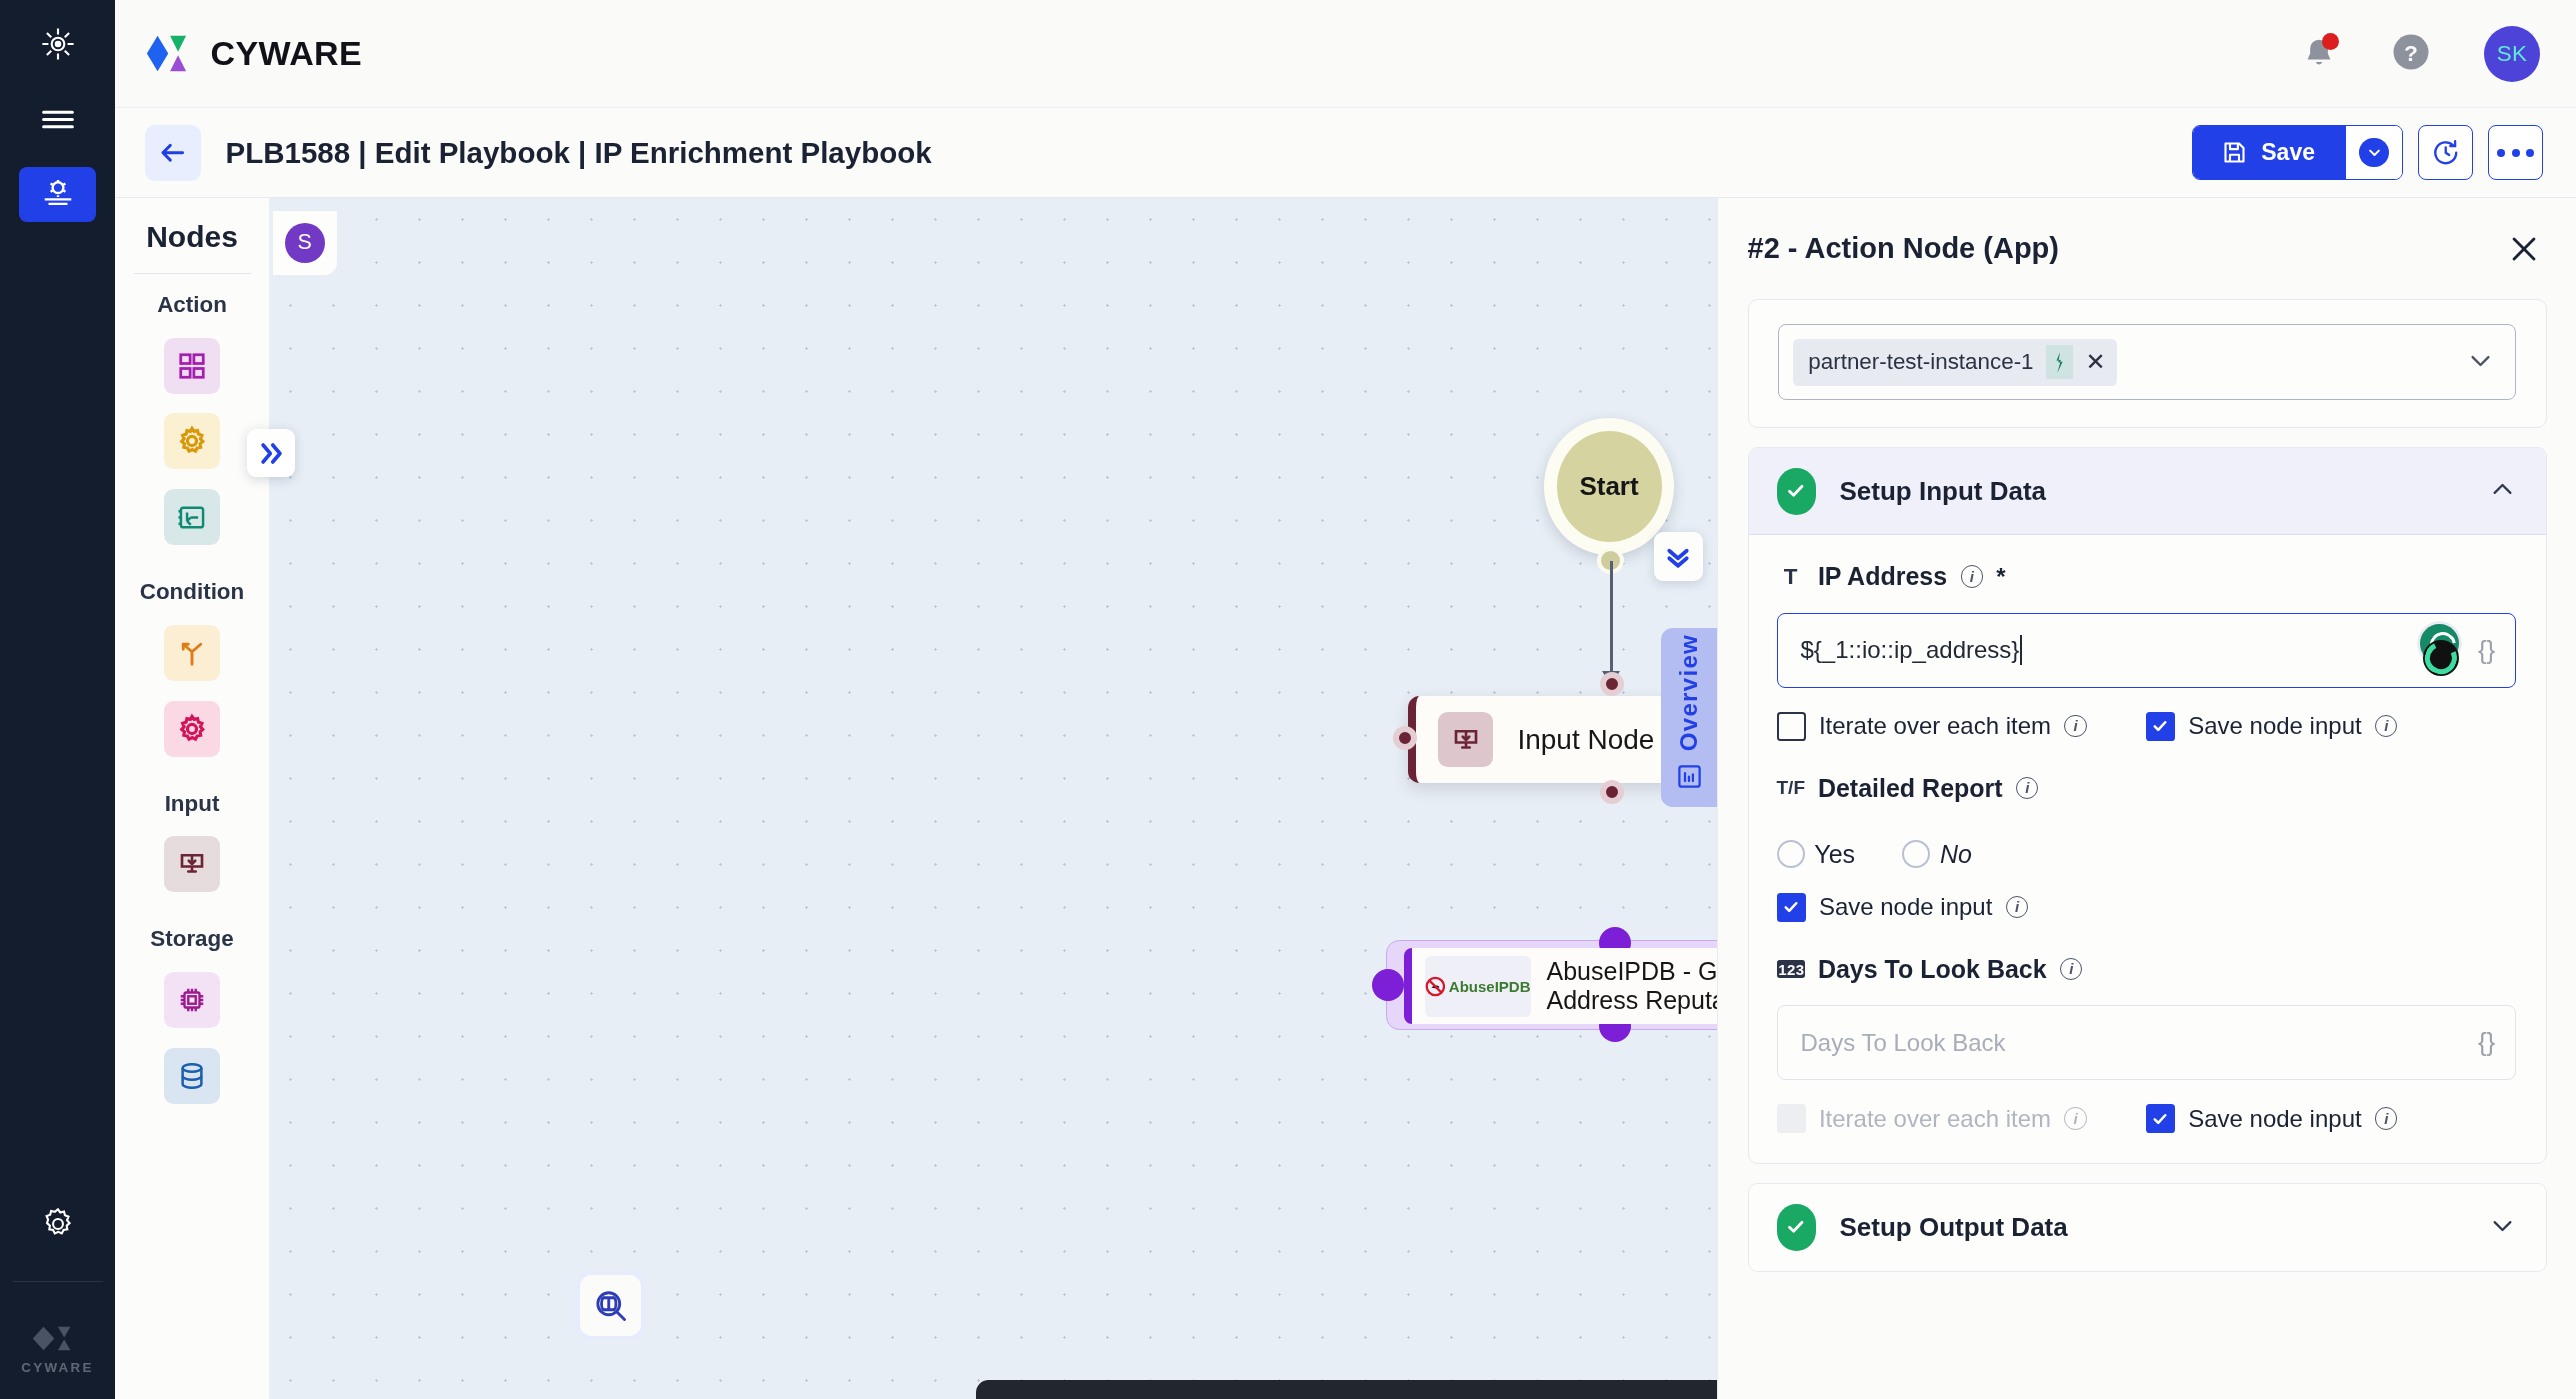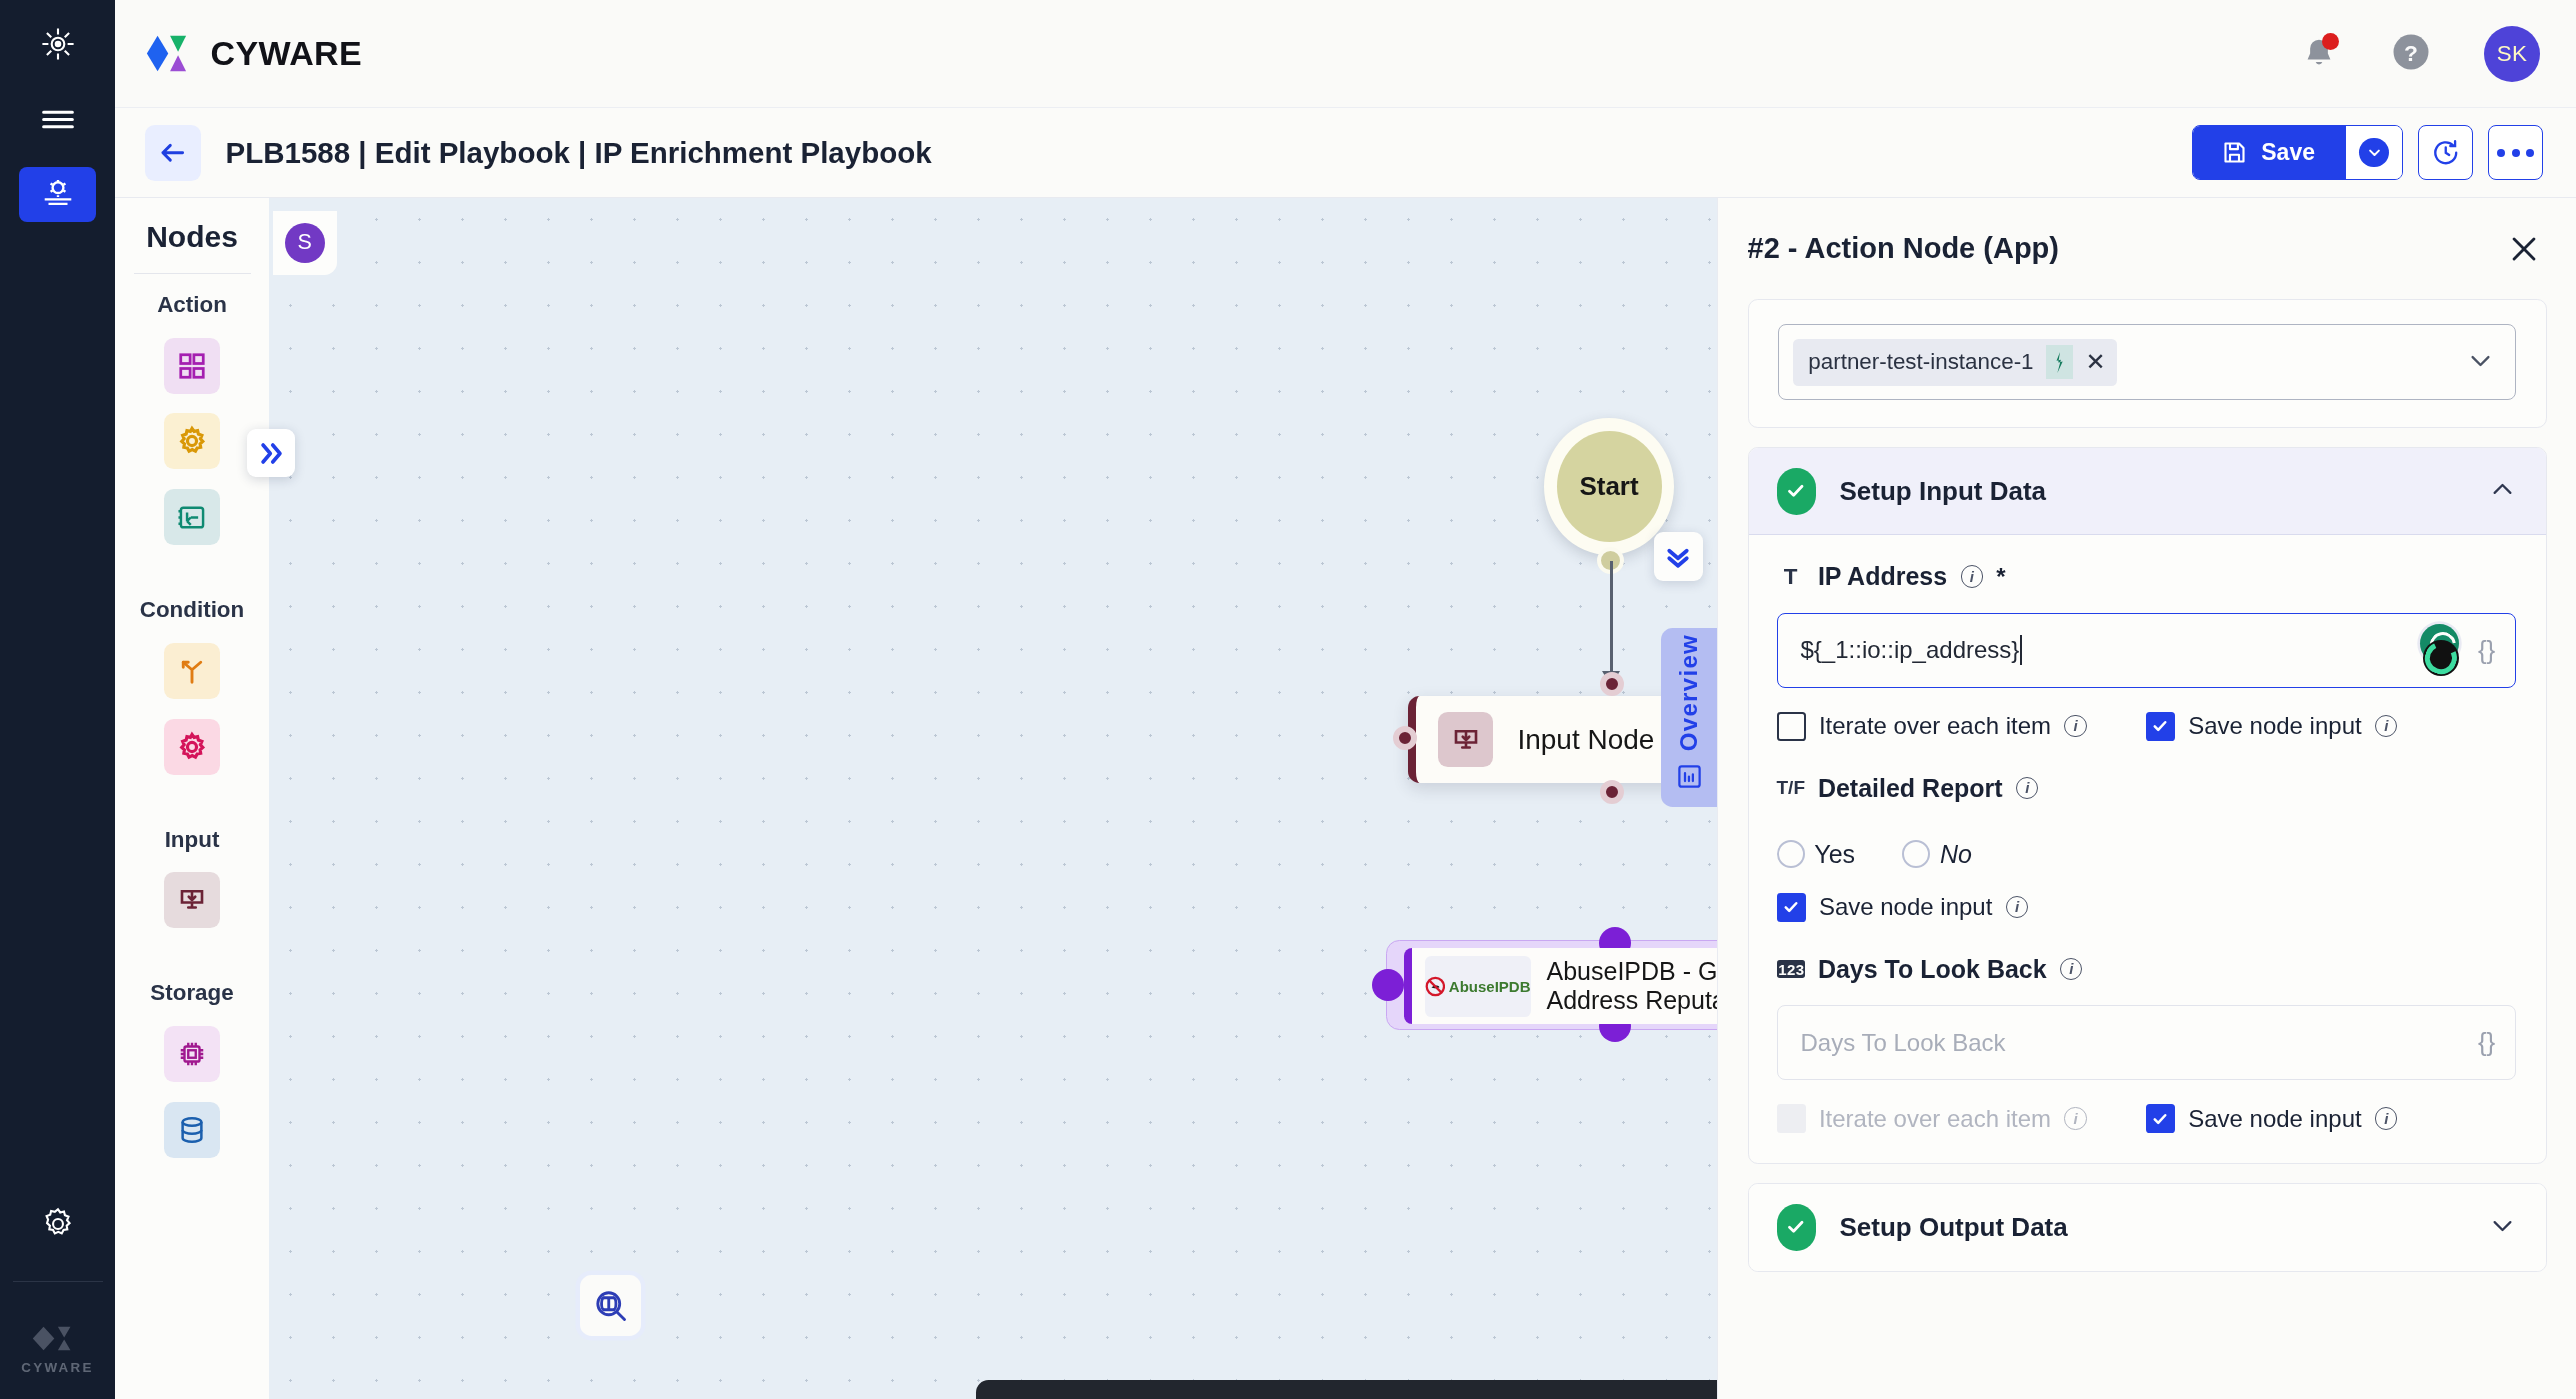--- a/index.html
+++ b/index.html
@@ -53,21 +53,21 @@
   .logo-text { font-size: 34px; font-weight: 700; letter-spacing: 0.4px; color: #111218; }
   .topbar-spacer { flex: 1; }
   .topbar-right { display: flex; align-items: center; gap: 52px; }
   .bell-wrap { position: relative; width: 38px; height: 38px; }
   .bell-badge {
     position: absolute; top: -1.8px; right: -0.9px; width: 17px; height: 17px;
     border-radius: 50%; background: #dc1e1e;
   }
   .avatar {
     width: 56px; height: 56px; border-radius: 50%; background: #4e43d8;
-    color: #fef9c3; display: flex; align-items: center; justify-content: center;
+    color: #5eead4; display: flex; align-items: center; justify-content: center;
     font-size: 22.4px; font-weight: 500; letter-spacing: 0.4px;
   }
 
   
   .subbar {
     height: 90px; background: #fbfbf9; display: flex; align-items: center;
     padding: 0 33px 0 29.5px; border-bottom: 0.9px solid #e8eaf0; flex-shrink: 0;
   }
   .back-btn {
     width: 56px; height: 56px; border-radius: 9.8px; background: #e9eeff;
@@ -106,21 +106,21 @@
 
   
   .palette {
     width: 154px; background: #fcfcfa; flex-shrink: 0;
     display: flex; flex-direction: column; align-items: center;
     padding-top: 21.5px; position: relative; z-index: 4;
   }
   .palette-title { font-size: 30px; font-weight: 700; color: #1a2234; }
   .palette-rule { width: 117px; height: 0.9px; background: #e4e6ec; margin-top: 19.7px; }
   .palette-group { font-size: 22.4px; font-weight: 700; color: #2a3347; margin-top: 18px; }
-  .palette-group.tight { margin-top: 52px; }
+  .palette-group.tight { margin-top: 34px; }
   .palette-tile {
     width: 56px; height: 56px; border-radius: 9.8px; margin-top: 19.7px;
     display: flex; align-items: center; justify-content: center;
   }
   .expand-btn {
     position: absolute; left: 132px; top: 231px;
     width: 48px; height: 48px; border-radius: 9px; background: #fff;
     box-shadow: 0 2.7px 10.7px rgba(30,40,80,.17);
     display: flex; align-items: center; justify-content: center; color: #2240e8;
     z-index: 6;

